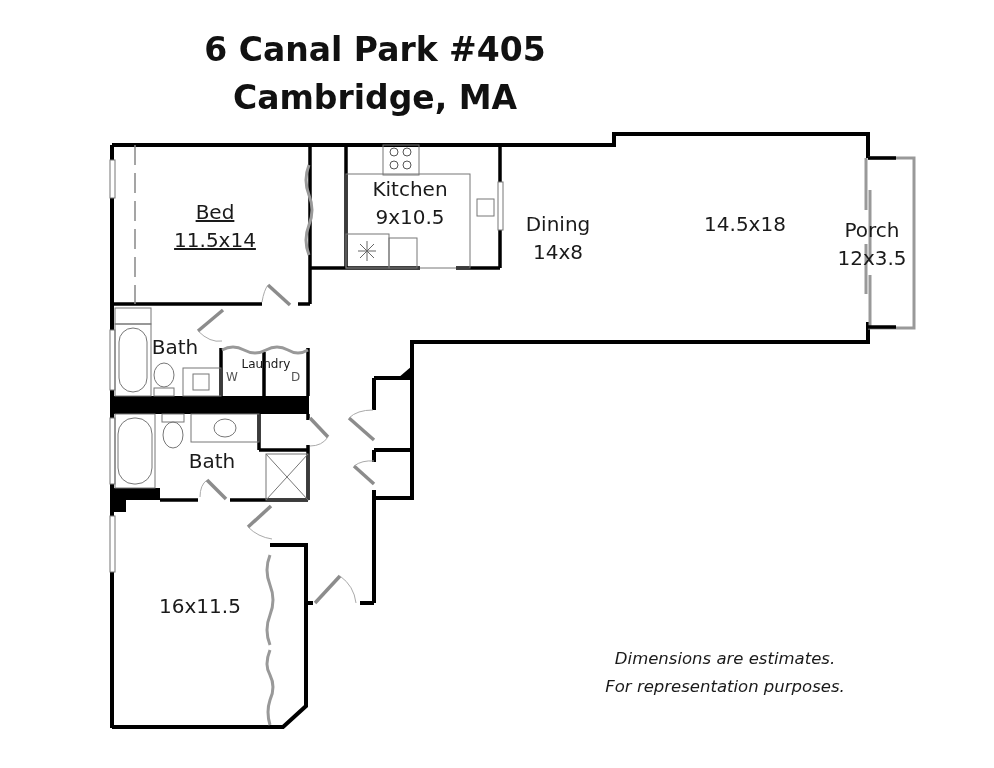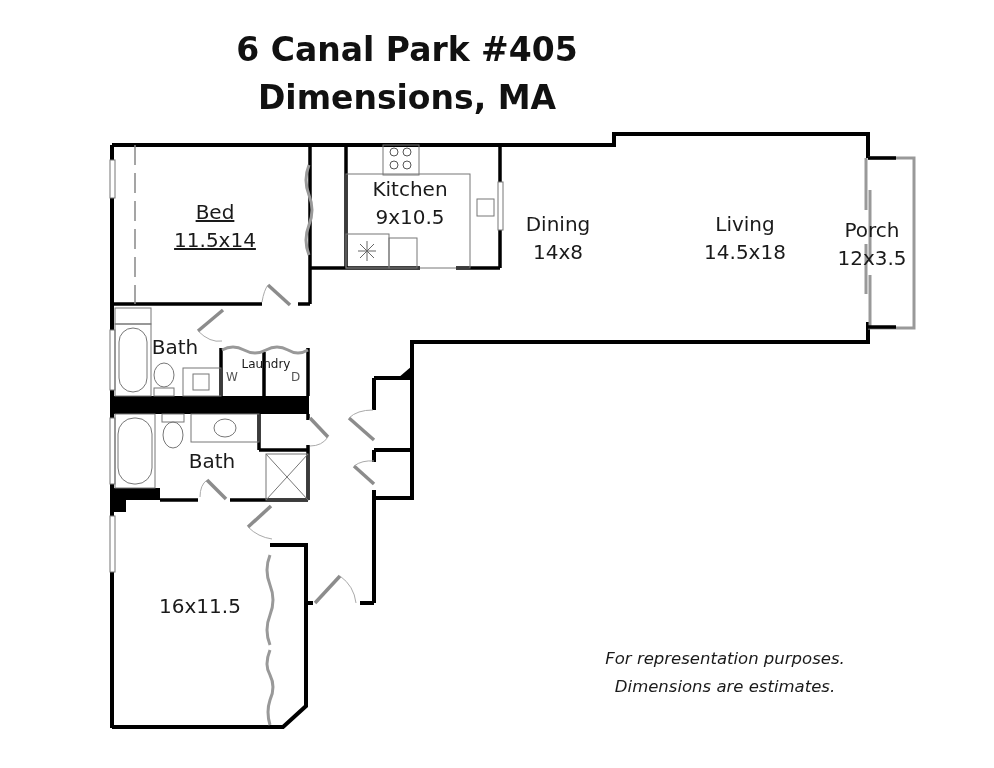--- a/index.html
+++ b/index.html
@@ -17,21 +17,20 @@
     .title {
       position: absolute;
       left: 0;
       width: 750px;
       text-align: center;
       font-family: "DejaVu Sans", sans-serif;
       font-weight: bold;
       font-size: 33px;
       color: #111;
       letter-spacing: 0px;
-      padding-left: 32px;
     }
     #title-line1 { top: 30px; }
     #title-line2 { top: 78px; }
     svg.plan {
       position: absolute;
       left: 0;
       top: 0;
     }
     .room-label {
       position: absolute;
@@ -58,21 +57,21 @@
       font-style: italic;
       font-size: 16.5px;
       line-height: 28px;
       color: #1a1a1a;
     }
   </style>
 </head>
 <body>
 
 <div class="title" id="title-line1">6 Canal Park #405</div>
-<div class="title" id="title-line2">Dimensions, MA</div>
+<div class="title" id="title-line2">Cambridge, MA</div>
 
 <svg class="plan" width="994" height="768" viewBox="0 0 994 768">
 
   <g fill="none" stroke="#000" stroke-width="4" stroke-linejoin="miter">
 
     <polyline points="112,145 614,145 614,134 868,134 868,158"></polyline>
     <polyline points="868,322 868,342 412,342 412,378"></polyline>
 
     <line x1="112" y1="145" x2="112" y2="728"></line>
 
@@ -221,21 +220,20 @@
   <div>Kitchen</div>
   <div>9x10.5</div>
 </div>
 
 <div class="room-label" style="left:513px; top:210px; width:90px;text-align:center;">
   <div>Dining</div>
   <div>14x8</div>
 </div>
 
 <div class="room-label" style="left:690px; top:210px; width:110px;">
-  <div>Living</div>
   <div>14.5x18</div>
 </div>
 
 <div class="room-label" style="left:827px; top:216px; width:90px;">
   <div>Porch</div>
   <div>12x3.5</div>
 </div>
 
 <div class="room-label" style="left:145px; top:333px; width:60px;">
   <div>Bath</div>
@@ -249,15 +247,15 @@
 
 <div class="room-label" style="left:182px; top:447px; width:60px;">
   <div>Bath</div>
 </div>
 
 <div class="room-label" style="left:145px; top:592px; width:110px;">
   <div>16x11.5</div>
 </div>
 
 <div class="note">
+  <div>Dimensions are estimates.</div>
   <div>For representation purposes.</div>
-  <div>Dimensions are estimates.</div>
 </div>
 
 </body></html>

